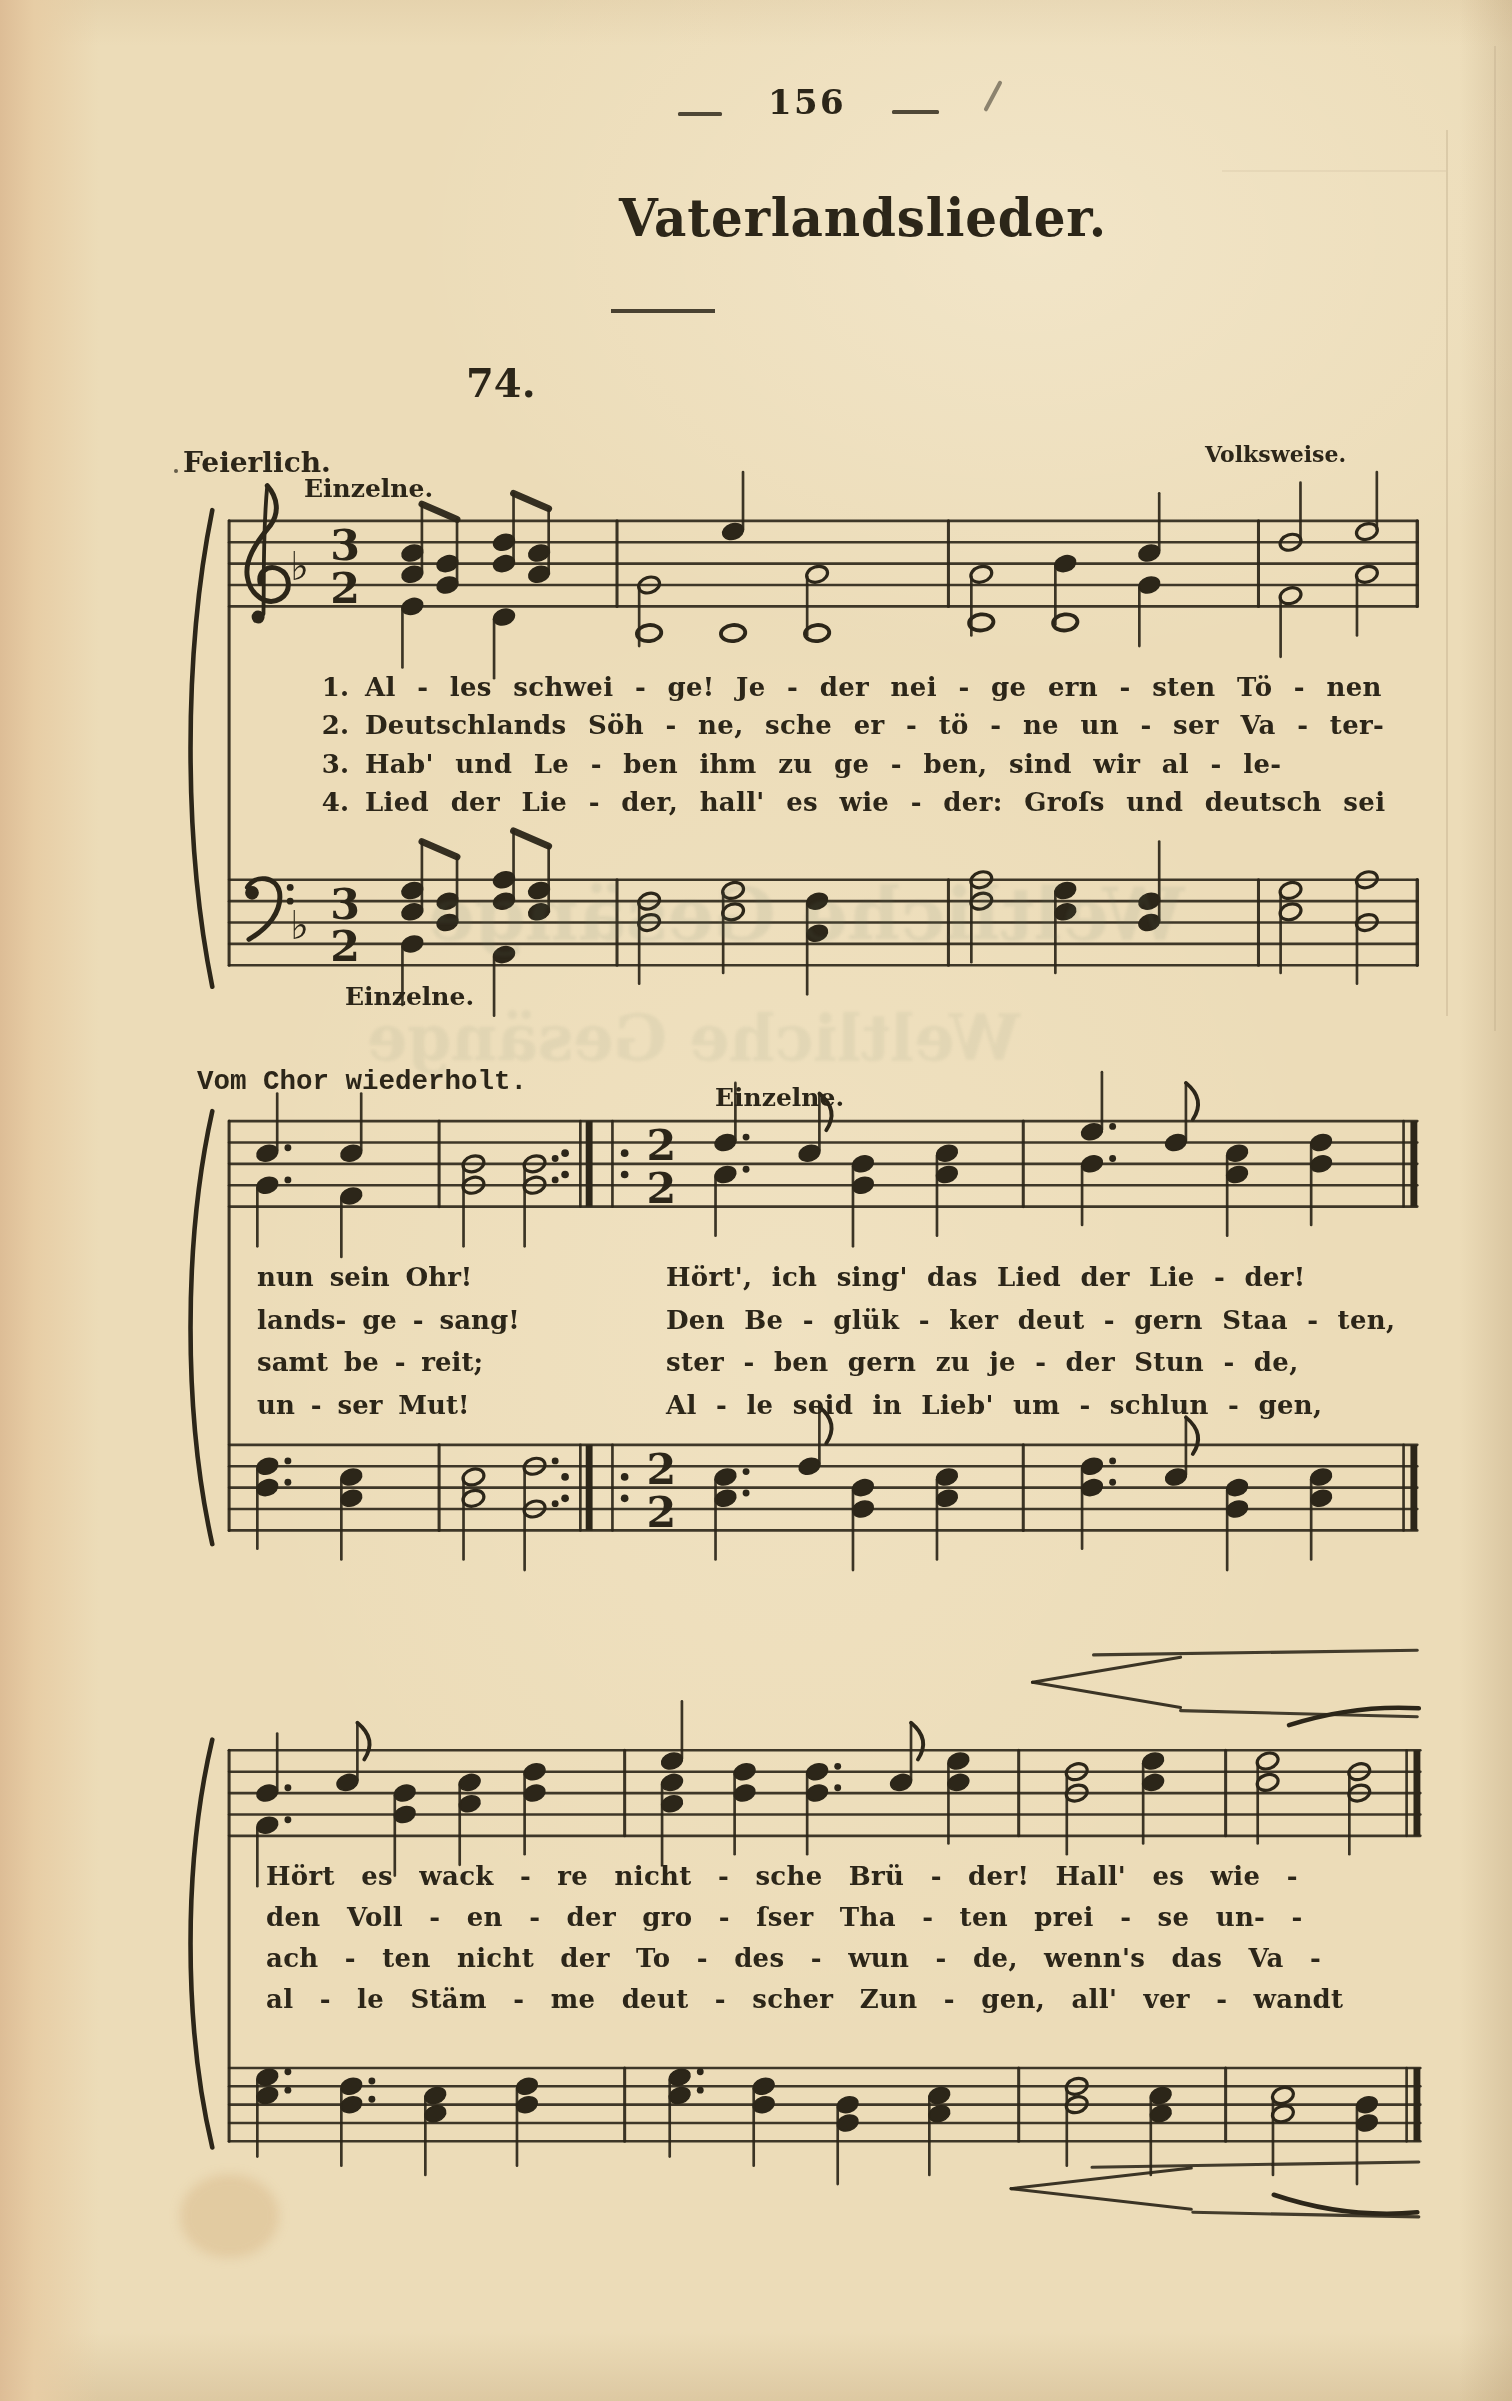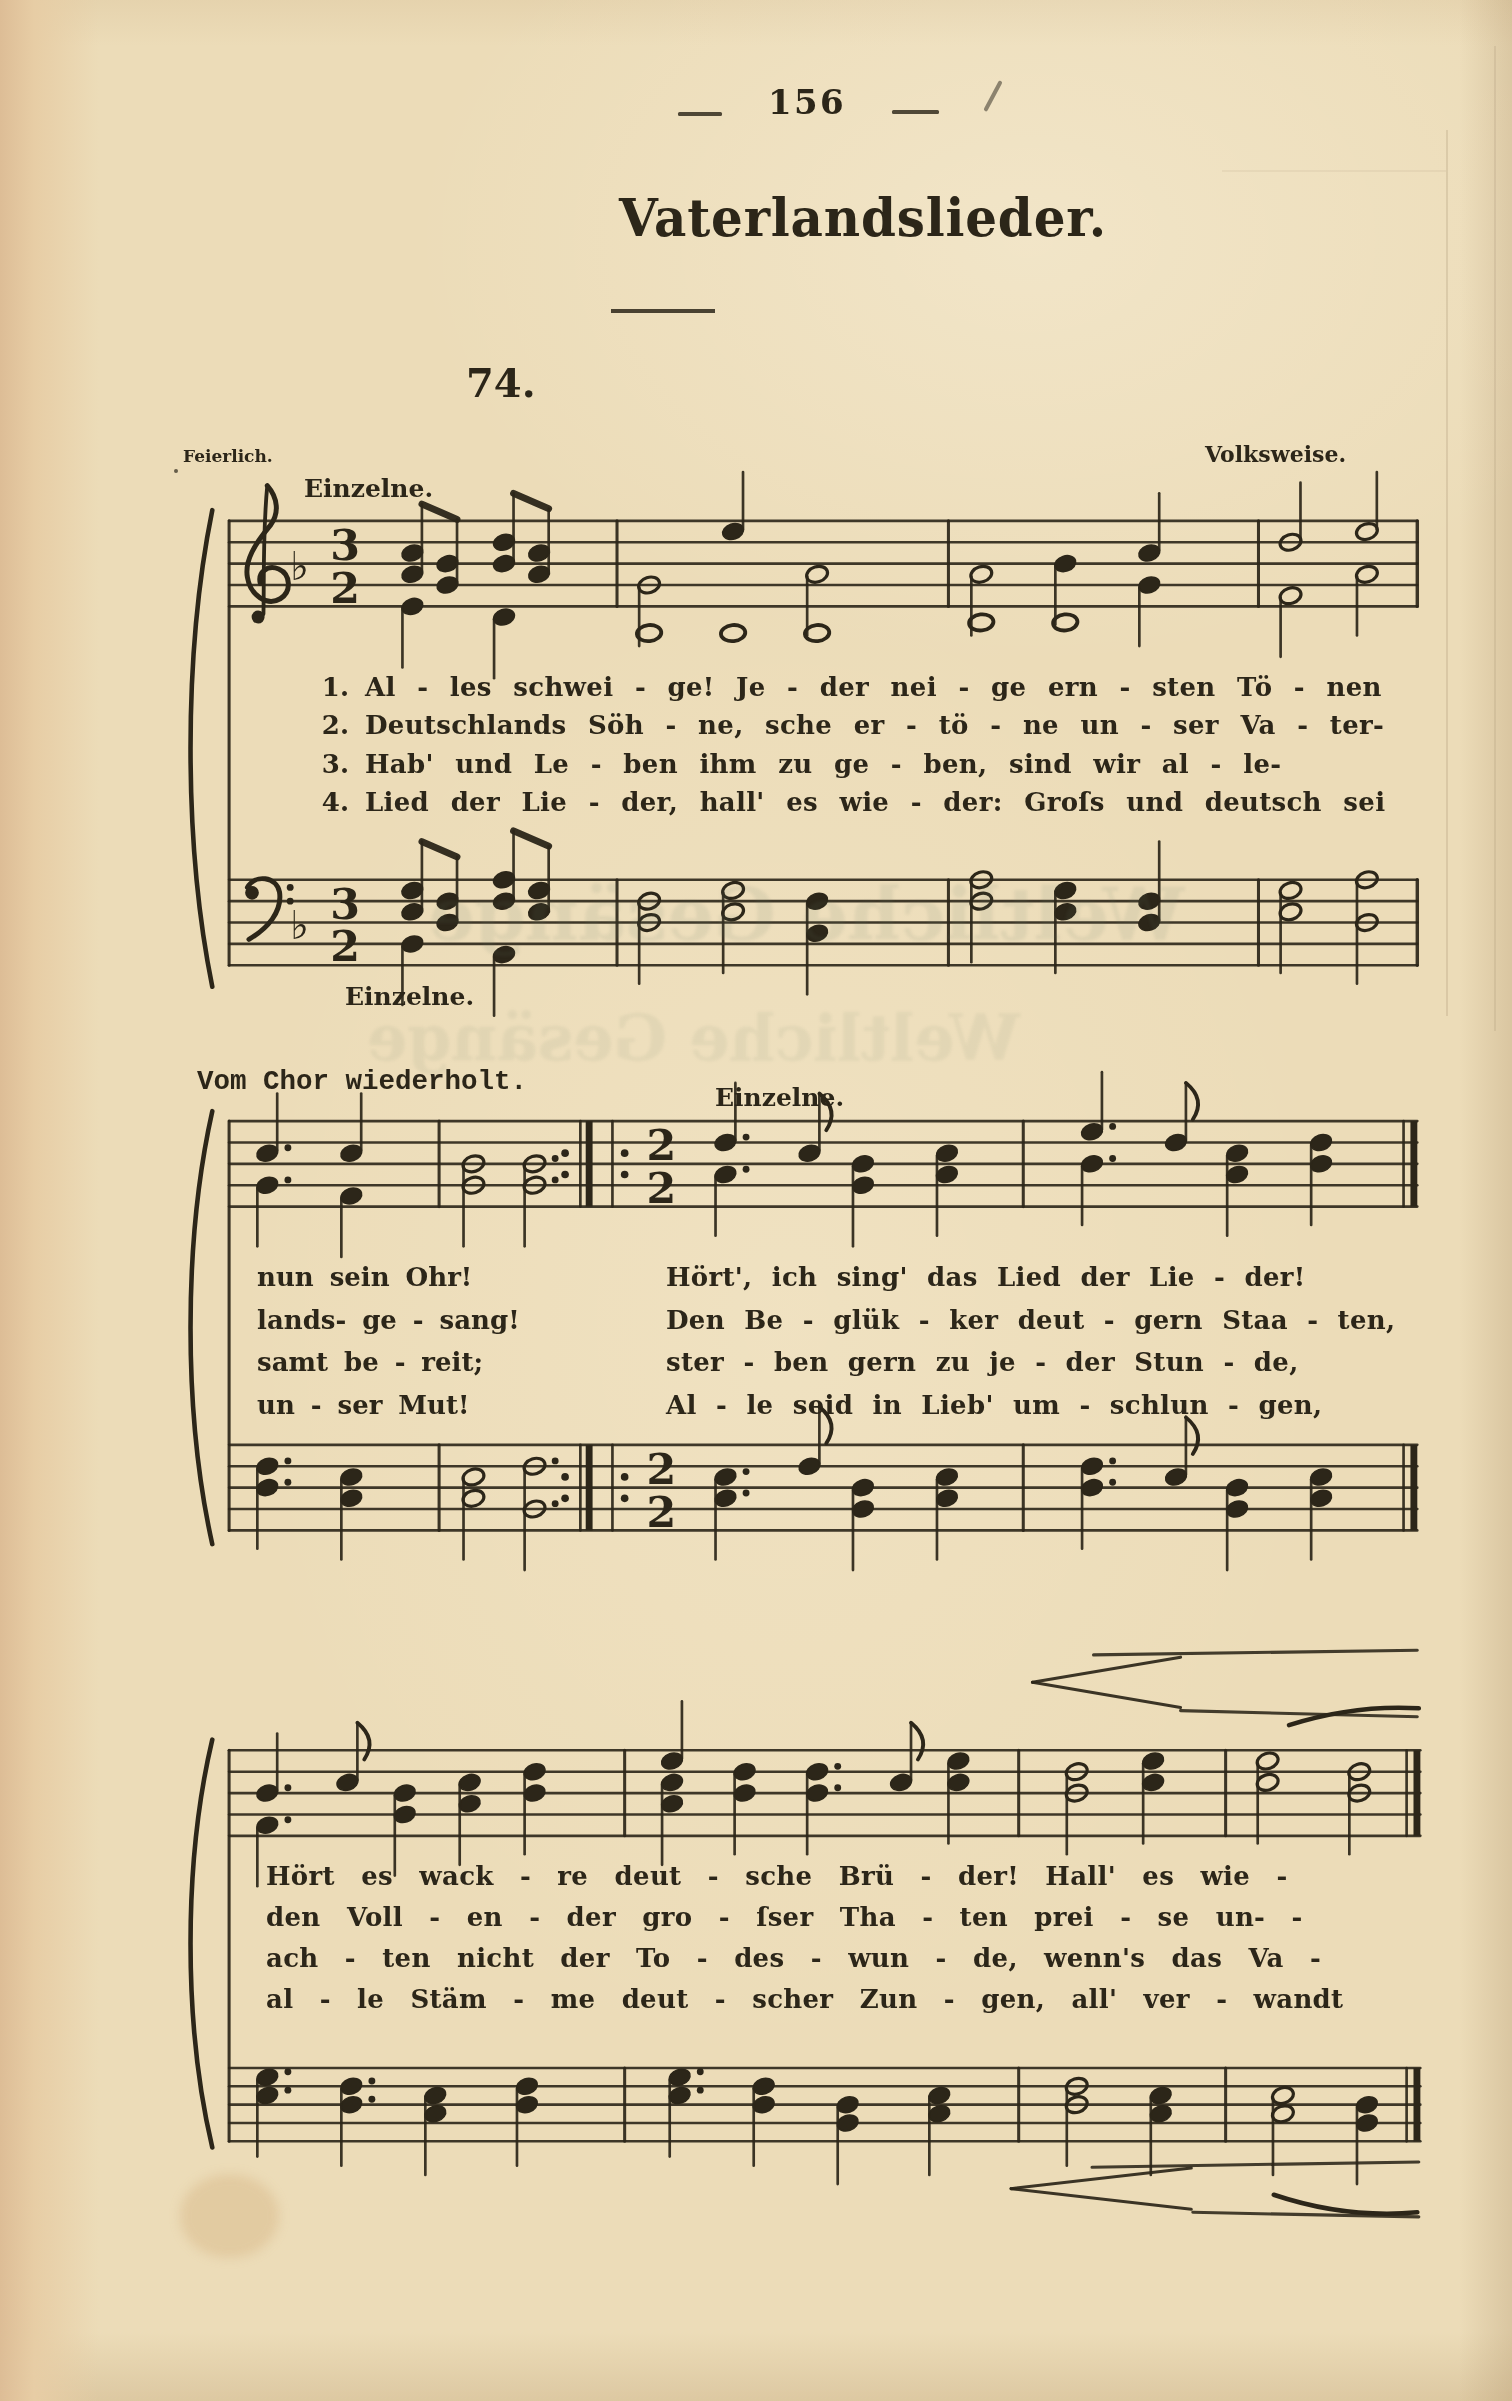--- a/index.html
+++ b/index.html
@@ -424,21 +424,21 @@
   <div class="dash" style="left:678px;top:112px;width:44px;"></div>
   <div class="pagenum" style="left:768px;top:82px;">156</div>
   <div class="dash" style="left:892px;top:110px;width:47px;"></div>
   <div class="penmark" style="left:991px;top:79px;"></div>
 
   <div class="title" style="top:188px;">Vaterlandslieder.</div>
   <div class="rule" style="left:611px;top:309px;width:104px;"></div>
 
   <div class="songnum" style="left:466px;top:359px;">74.</div>
 
-  <div class="small-label" style="left:183px;top:446px;font-size:17px;">Feierlich.</div>
+  <div class="small-label" style="left:183px;top:446px;font-size:28px;">Feierlich.</div>
   <div class="small-label" style="left:1205px;top:441px;font-size:22px;">Volksweise.</div>
   <div style="position:absolute;left:174px;top:469px;width:3.8px;height:3.8px;background:#2c2619;border-radius:50%;opacity:.7;"></div>
 
   <div class="small-label" style="left:304px;top:474px;font-size:25px;">Einzelne.</div>
   <div class="small-label" style="left:345px;top:982px;font-size:25px;">Einzelne.</div>
   <div class="small-label" style="left:197px;top:1066px;font-size:27.5px;font-family:Liberation Mono, monospace;">Vom Chor wiederholt.</div>
   <div class="small-label" style="left:715px;top:1083px;font-size:25px;">Einzelne.</div>
 
   <div class="verse-line" style="top:672px;">
     <span class="va-num">1.</span>
@@ -468,21 +468,21 @@
   <div class="verse-line" style="top:1347px;">
     <span class="vb-left">samt be - reit;</span>
     <span class="vb-right">ster - ben gern zu je - der Stun - de,</span>
   </div>
   <div class="verse-line" style="top:1390px;">
     <span class="vb-left">un - ser Mut!</span>
     <span class="vb-right">Al - le seid in Lieb' um - schlun - gen,</span>
   </div>
 
   <div class="verse-line" style="top:1861px;">
-    <span class="vc-text">Hört es wack - re deut - sche Brü - der! Hall' es wie -</span>
+    <span class="vc-text">Hört es wack - re nicht - sche Brü - der! Hall' es wie -</span>
   </div>
   <div class="verse-line" style="top:1902px;">
     <span class="vc-text">den Voll - en - der gro - ſser Tha - ten prei - se un- -</span>
   </div>
   <div class="verse-line" style="top:1943px;">
     <span class="vc-text">ach - ten nicht der To - des - wun - de, wenn's das Va -</span>
   </div>
   <div class="verse-line" style="top:1984px;">
     <span class="vc-text">al - le Stäm - me deut - scher Zun - gen, all' ver - wandt</span>
   </div>

